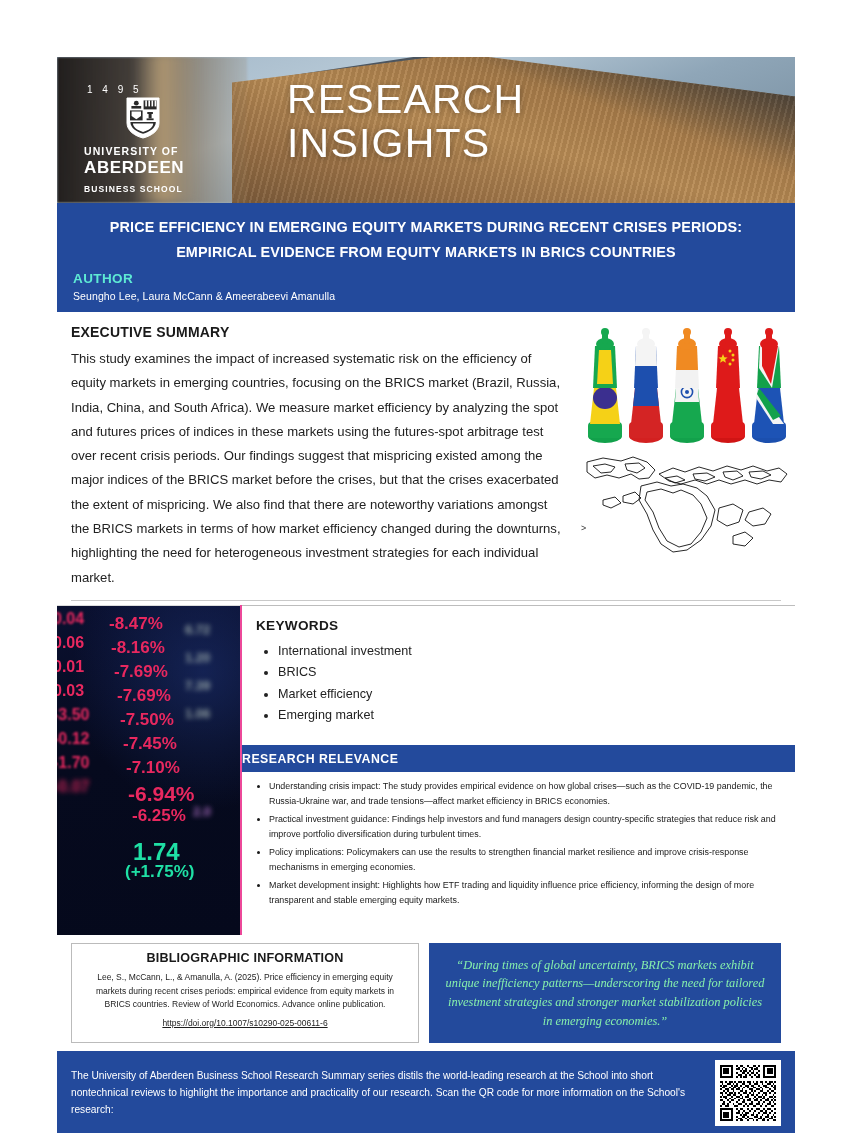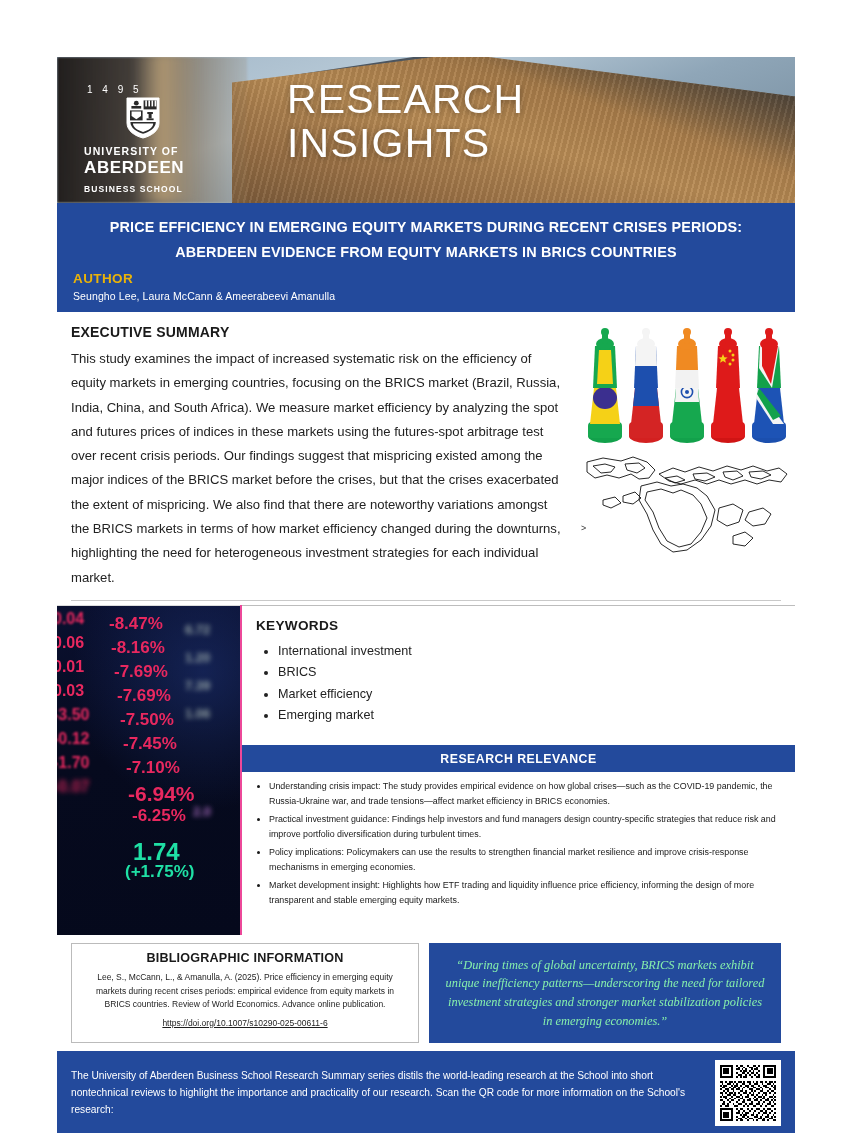--- a/index.html
+++ b/index.html
@@ -141,21 +141,21 @@
   .paper-title {
     color: #ffffff;
     font-size: 14.4px;
     font-weight: 700;
     line-height: 25px;
     text-align: center;
     letter-spacing: 0.15px;
     margin: 0 10px;
   }
   .author-label {
-    color: #eab308;
+    color: #5eead4;
     font-size: 13.5px;
     font-weight: 700;
     letter-spacing: 0.4px;
     margin-top: 6px;
   }
   .author-names {
     color: #ffffff;
     font-size: 10.5px;
     font-weight: 400;
     margin-top: 4px;
@@ -284,21 +284,20 @@
     font-size: 12.6px;
     line-height: 21.5px;
     color: #222;
   }
   .relevance-head {
     background: #234a9c;
     color: #ffffff;
     font-size: 12.3px;
     font-weight: 700;
     letter-spacing: 0.5px;
-    text-align: center;
     padding: 7px 0 6px 0;
   }
   .relevance-body {
     background: #ffffff;
     padding: 7px 12px 6px 12px;
     flex: 1;
   }
   .rel-list {
     margin: 0;
     padding-left: 15px;
@@ -423,21 +422,21 @@
       <div class="logo-bs">BUSINESS SCHOOL</div>
     </div>
 
     <div class="hero-title">
       <div>RESEARCH</div>
       <div>INSIGHTS</div>
     </div>
   </div>
 
   <div class="title-banner">
-    <div class="paper-title">PRICE EFFICIENCY IN EMERGING EQUITY MARKETS DURING RECENT CRISES PERIODS: ABERDEEN EVIDENCE FROM EQUITY MARKETS IN BRICS COUNTRIES</div>
+    <div class="paper-title">PRICE EFFICIENCY IN EMERGING EQUITY MARKETS DURING RECENT CRISES PERIODS: EMPIRICAL EVIDENCE FROM EQUITY MARKETS IN BRICS COUNTRIES</div>
     <div class="author-label">AUTHOR</div>
     <div class="author-names">Seungho Lee, Laura McCann &amp; Ameerabeevi Amanulla</div>
   </div>
 
   <div class="summary-row">
     <div class="summary-col">
       <div class="sec-head">EXECUTIVE SUMMARY</div>
       <div class="summary-text">This study examines the impact of increased systematic risk on the efficiency of equity markets in emerging countries, focusing on the BRICS market (Brazil, Russia, India, China, and South Africa). We measure market efficiency by analyzing the spot and futures prices of indices in these markets using the futures-spot arbitrage test over recent crisis periods. Our findings suggest that mispricing existed among the major indices of the BRICS market before the crises, but that the crises exacerbated the extent of mispricing. We also find that there are noteworthy variations amongst the BRICS markets in terms of how market efficiency changed during the downturns, highlighting the need for heterogeneous investment strategies for each individual market.</div>
     </div>
 

